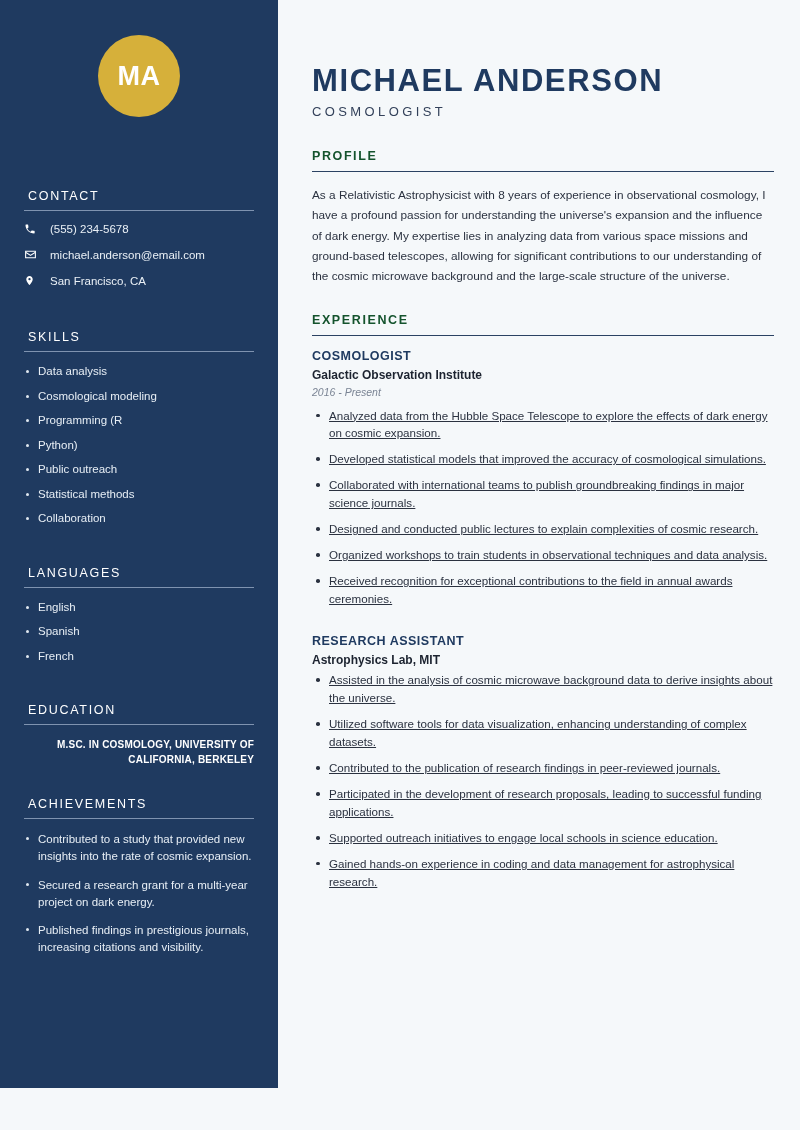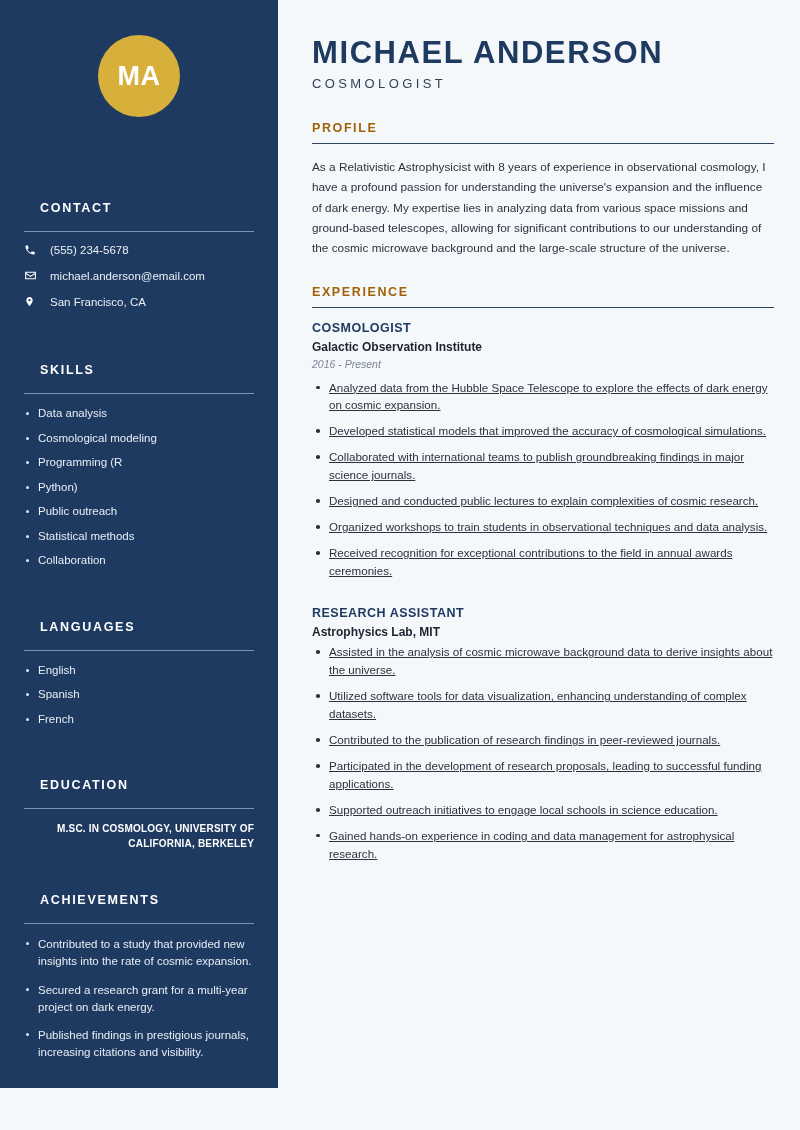--- a/index.html
+++ b/index.html
@@ -48,24 +48,24 @@
     justify-content: center;
     font-size: 27px;
     font-weight: bold;
     letter-spacing: 0.5px;
   }
   .side-block {
     padding: 0 24px;
   }
   .side-heading {
     font-size: 12.5px;
-    font-weight: bold;
+    font-weight: normal;
     letter-spacing: 1.7px;
     color: #ffffff;
-    margin: 16px;
+    margin: 4px;
     padding: 0;
   }
   .side-rule {
     height: 1px;
     background: #7f93b0;
     margin: 7px 0 12px 0;
   }
   .side-space-contact { height: 60px; }
   .side-space { height: 26px; }
 
@@ -126,43 +126,44 @@
   }
 
   
   .gap-col {
     width: 8px;
     min-width: 8px;
     background: #f5f8fa;
   }
   .main {
     flex: 1;
-    padding: 36px 26px 0 26px;
+    padding: 24px 26px 0 26px;
     box-sizing: border-box;
     background: #f5f8fa;
+    margin-top: 40px;
   }
   .name {
     font-size: 31px;
     font-weight: bold;
     letter-spacing: 1.6px;
     color: #1f3a60;
     margin: 0 0 6px 0;
     line-height: 1.1;
   }
   .role {
     font-size: 13px;
     letter-spacing: 3.4px;
     color: #33415a;
     margin: 0 0 30px 0;
   }
   .main-heading {
     font-size: 12.5px;
     font-weight: bold;
     letter-spacing: 1.6px;
-    color: #a16207;
+    color: #14532d;
     margin: 0;
   }
   .main-rule {
     height: 1px;
     background: #2b4straight;
     background: #2b4263;
     margin: 8px 0 13px 0;
   }
   .profile-text {
     font-size: 11.8px;

